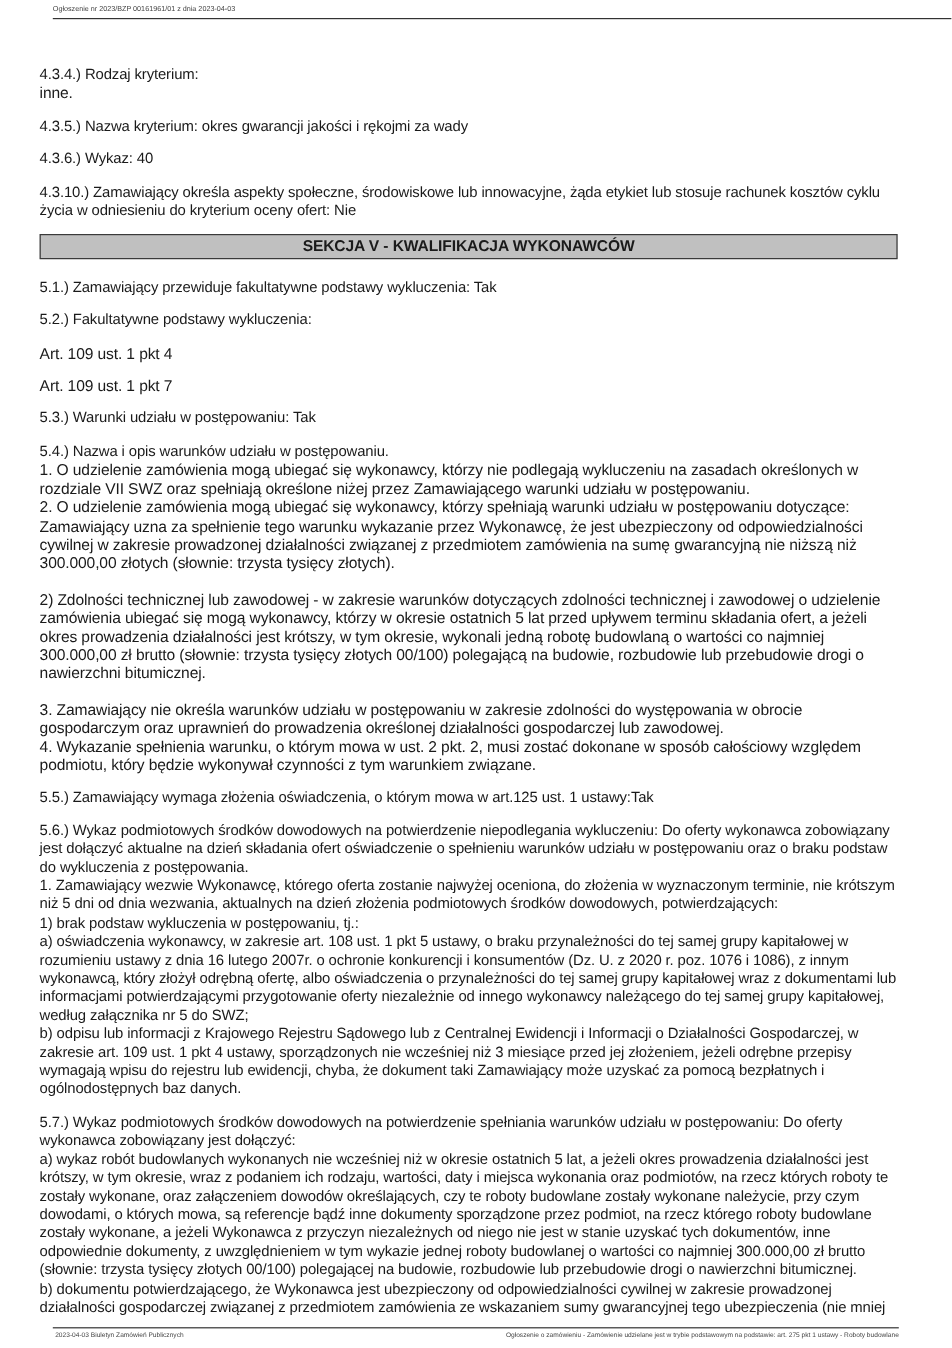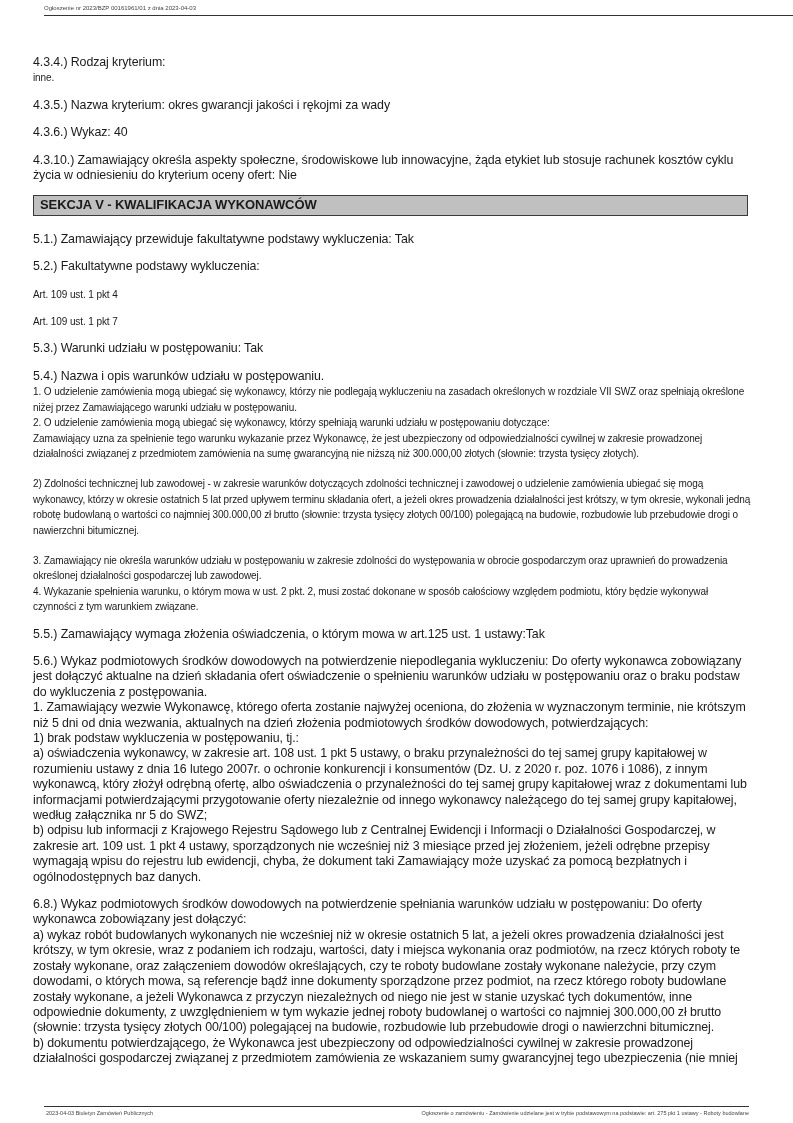--- a/index.html
+++ b/index.html
@@ -14,25 +14,25 @@
   .header-rule {
     position: absolute; left: 44px; right: 0; top: 15px; height: 0;
     border-top: 1px solid #333;
   }
   .content {
     position: absolute; left: 33px; top: 55px; width: 720px;
     font-size: 12.4px; line-height: 15.4px; letter-spacing: -0.1px;
   }
   .block { margin: 0 0 12px 0; }
   .label { font-weight: normal; }
-  .val-line { font-size: 10px; }
+  .val-line { font-size: 13px; }
   .section-bar {
     background: #c0c0c0; border: 1px solid #3a3a3a;
     font-weight: bold; font-size: 13px; padding: 1px 6px 2px 6px;
-    margin: 4px 0 16px 0; width: 701px;
+    margin: 4px 0 16px 0; width: 701px; text-align: center;
   }
   .para { margin: 0; }
   .spacer { height: 15px; }
   .footer-rule {
     position: absolute; left: 44px; right: 44px; top: 1106px; height: 0;
     border-top: 1px solid #333;
   }
   .footer-left {
     position: absolute; left: 46px; top: 1110px; font-size: 5.5px; color: #444;
   }
@@ -99,21 +99,21 @@
 
   <div class="block">
     <span class="label">5.6.) Wykaz podmiotowych środków dowodowych na potwierdzenie niepodlegania wykluczeniu:</span><span> Do oferty wykonawca zobowiązany jest dołączyć aktualne na dzień składania ofert oświadczenie o spełnieniu warunków udziału w postępowaniu oraz o braku podstaw do wykluczenia z postępowania.</span>
     <p class="para">1. Zamawiający wezwie Wykonawcę, którego oferta zostanie najwyżej oceniona, do złożenia w wyznaczonym terminie, nie krótszym niż 5 dni od dnia wezwania, aktualnych na dzień złożenia podmiotowych środków dowodowych, potwierdzających:</p>
     <p class="para">1) brak podstaw wykluczenia w postępowaniu, tj.:</p>
     <p class="para">a) oświadczenia wykonawcy, w zakresie art. 108 ust. 1 pkt 5 ustawy, o braku przynależności do tej samej grupy kapitałowej w rozumieniu ustawy z dnia 16 lutego 2007r. o ochronie konkurencji i konsumentów (Dz. U. z 2020 r. poz. 1076 i 1086), z innym wykonawcą, który złożył odrębną ofertę, albo oświadczenia o przynależności do tej samej grupy kapitałowej wraz z dokumentami lub informacjami potwierdzającymi przygotowanie oferty niezależnie od innego wykonawcy należącego do tej samej grupy kapitałowej, według załącznika nr 5 do SWZ;</p>
     <p class="para">b) odpisu lub informacji z Krajowego Rejestru Sądowego lub z Centralnej Ewidencji i Informacji o Działalności Gospodarczej, w zakresie art. 109 ust. 1 pkt 4 ustawy, sporządzonych nie wcześniej niż 3 miesiące przed jej złożeniem, jeżeli odrębne przepisy wymagają wpisu do rejestru lub ewidencji, chyba, że dokument taki Zamawiający może uzyskać za pomocą bezpłatnych i ogólnodostępnych baz danych.</p>
   </div>
 
   <div class="block">
-    <span class="label">6.8.) Wykaz podmiotowych środków dowodowych na potwierdzenie spełniania warunków udziału w postępowaniu:</span><span> Do oferty wykonawca zobowiązany jest dołączyć:</span>
+    <span class="label">5.7.) Wykaz podmiotowych środków dowodowych na potwierdzenie spełniania warunków udziału w postępowaniu:</span><span> Do oferty wykonawca zobowiązany jest dołączyć:</span>
     <p class="para">a) wykaz robót budowlanych wykonanych nie wcześniej niż w okresie ostatnich 5 lat, a jeżeli okres prowadzenia działalności jest krótszy, w tym okresie, wraz z podaniem ich rodzaju, wartości, daty i miejsca wykonania oraz podmiotów, na rzecz których roboty te zostały wykonane, oraz załączeniem dowodów określających, czy te roboty budowlane zostały wykonane należycie, przy czym dowodami, o których mowa, są referencje bądź inne dokumenty sporządzone przez podmiot, na rzecz którego roboty budowlane zostały wykonane, a jeżeli Wykonawca z przyczyn niezależnych od niego nie jest w stanie uzyskać tych dokumentów, inne odpowiednie dokumenty, z uwzględnieniem w tym wykazie jednej roboty budowlanej o wartości co najmniej 300.000,00 zł brutto (słownie: trzysta tysięcy złotych 00/100) polegającej na budowie, rozbudowie lub przebudowie drogi o nawierzchni bitumicznej.</p>
     <p class="para">b) dokumentu potwierdzającego, że Wykonawca jest ubezpieczony od odpowiedzialności cywilnej w zakresie prowadzonej działalności gospodarczej związanej z przedmiotem zamówienia ze wskazaniem sumy gwarancyjnej tego ubezpieczenia (nie mniej</p>
   </div>
 
 </div>
 
 <div class="footer-rule"></div>
 <div class="footer-left">2023-04-03 Biuletyn Zamówień Publicznych</div>
 <div class="footer-right">Ogłoszenie o zamówieniu - Zamówienie udzielane jest w trybie podstawowym na podstawie: art. 275 pkt 1 ustawy - Roboty budowlane</div>
 

